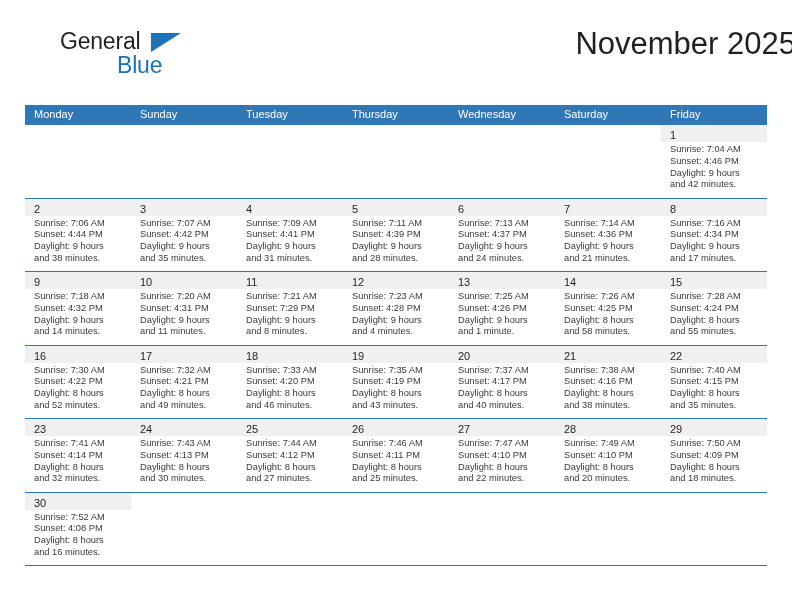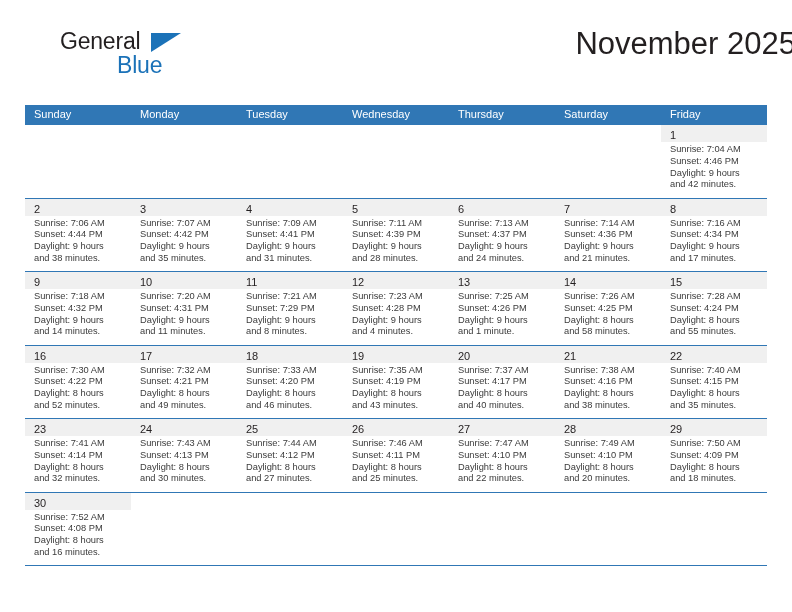--- a/index.html
+++ b/index.html
@@ -172,25 +172,25 @@
     </div>
 
     <div class="title-block">
       <div class="month-title">November 2025</div>
     </div>
 
   </div>
 
   <div class="calendar">
     <div class="dow-row">
+        <div class="dow-cell">Monday</div>
         <div class="dow-cell">Sunday</div>
-        <div class="dow-cell">Monday</div>
         <div class="dow-cell">Tuesday</div>
+        <div class="dow-cell">Thursday</div>
         <div class="dow-cell">Wednesday</div>
-        <div class="dow-cell">Thursday</div>
         <div class="dow-cell">Saturday</div>
         <div class="dow-cell">Friday</div>
       </div>
     <div id="weeks-container">
         <div class="week-row">
           <div class="day-cell">
             <div class="daynum-band"><span class="daynum"></span></div>
             <div class="day-body"></div>
           </div>
           <div class="day-cell">

